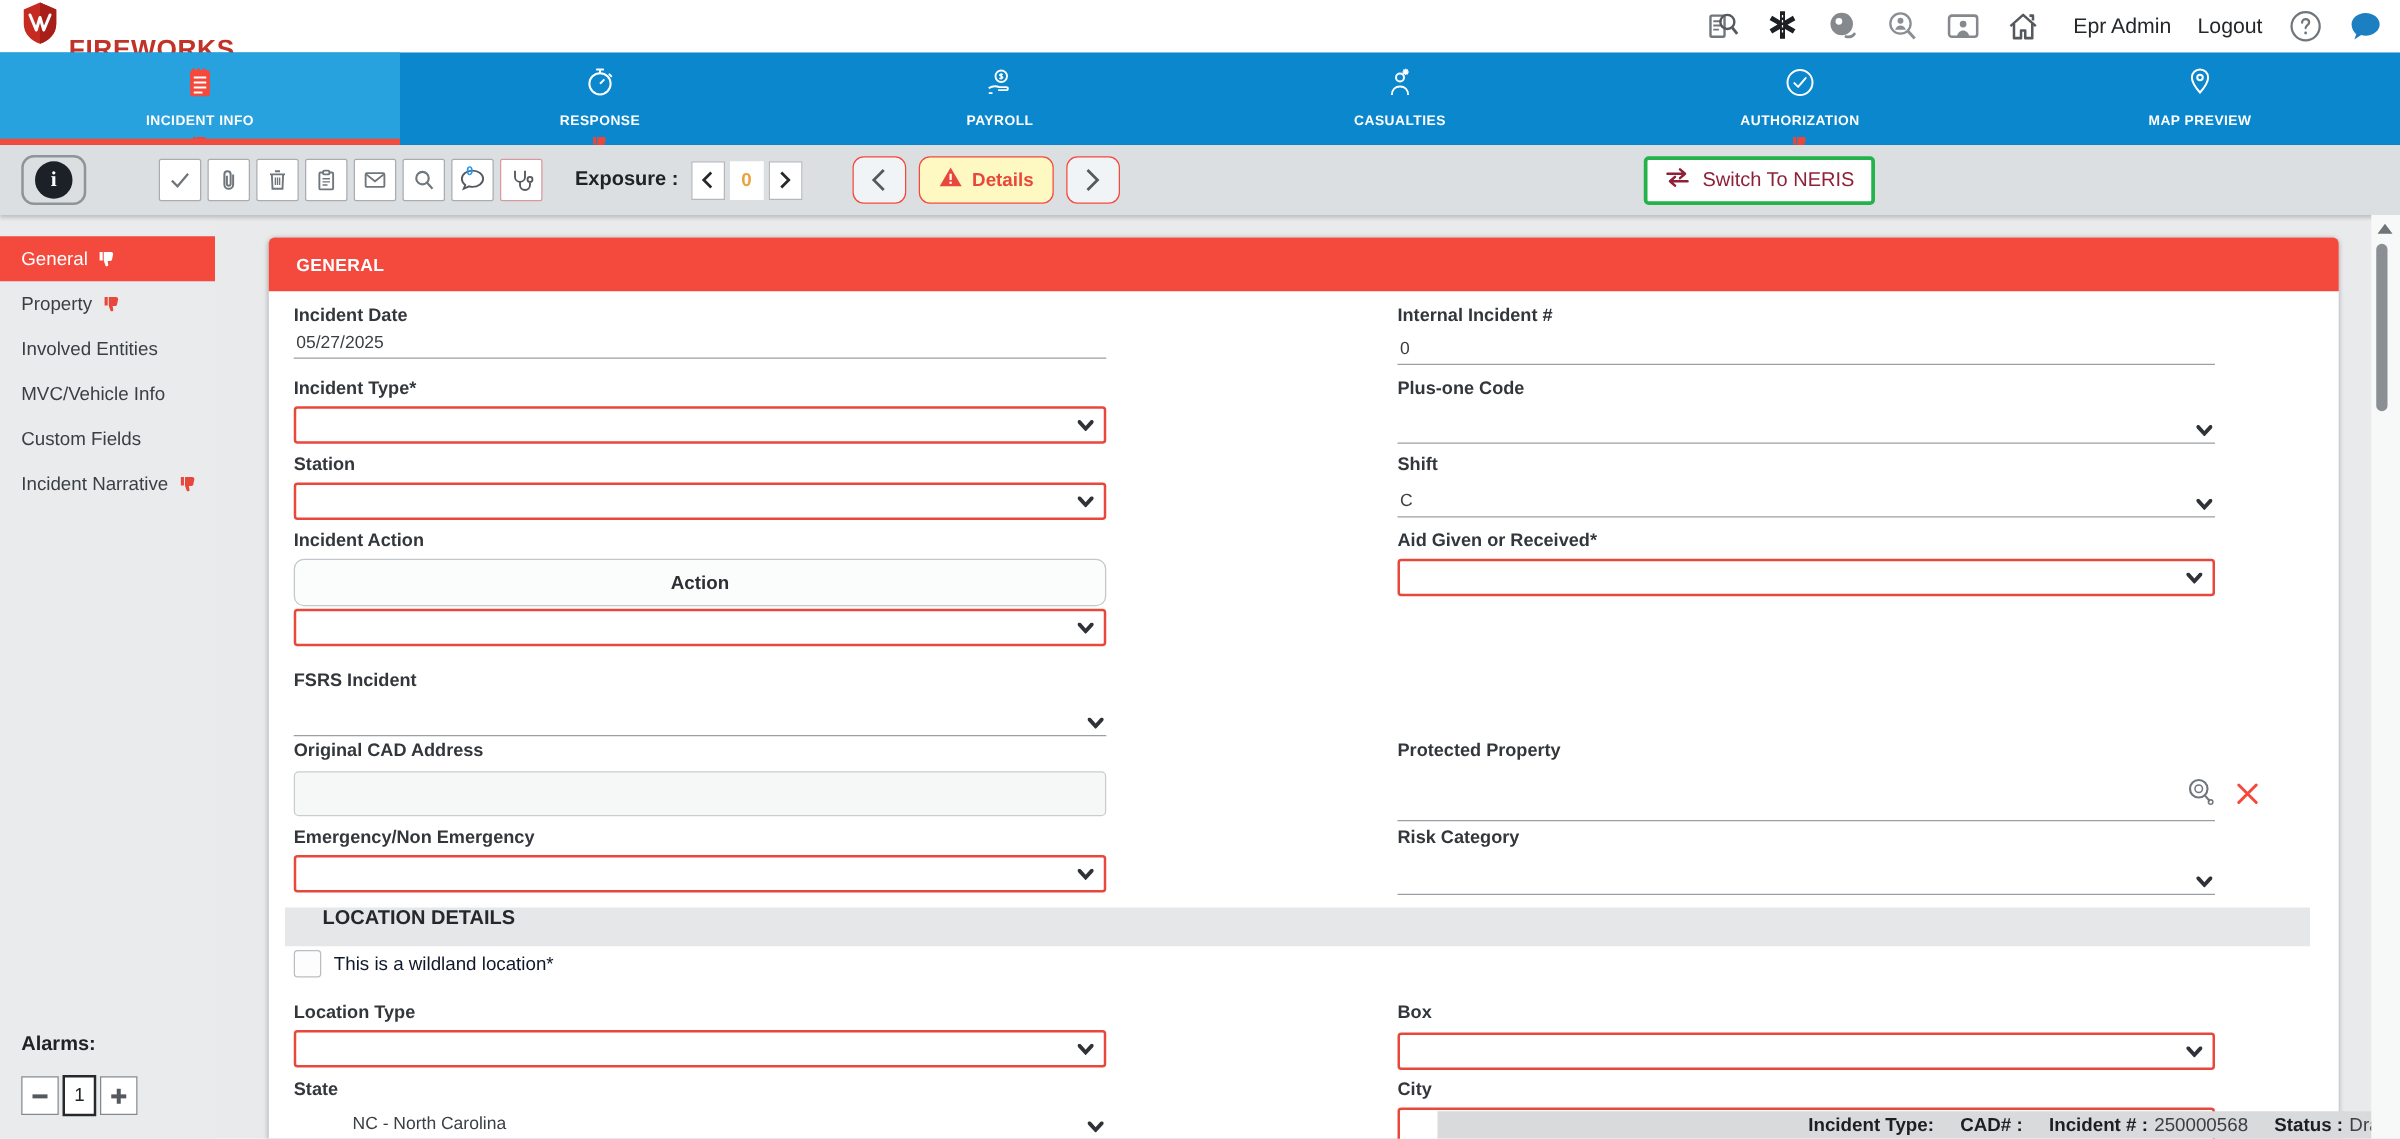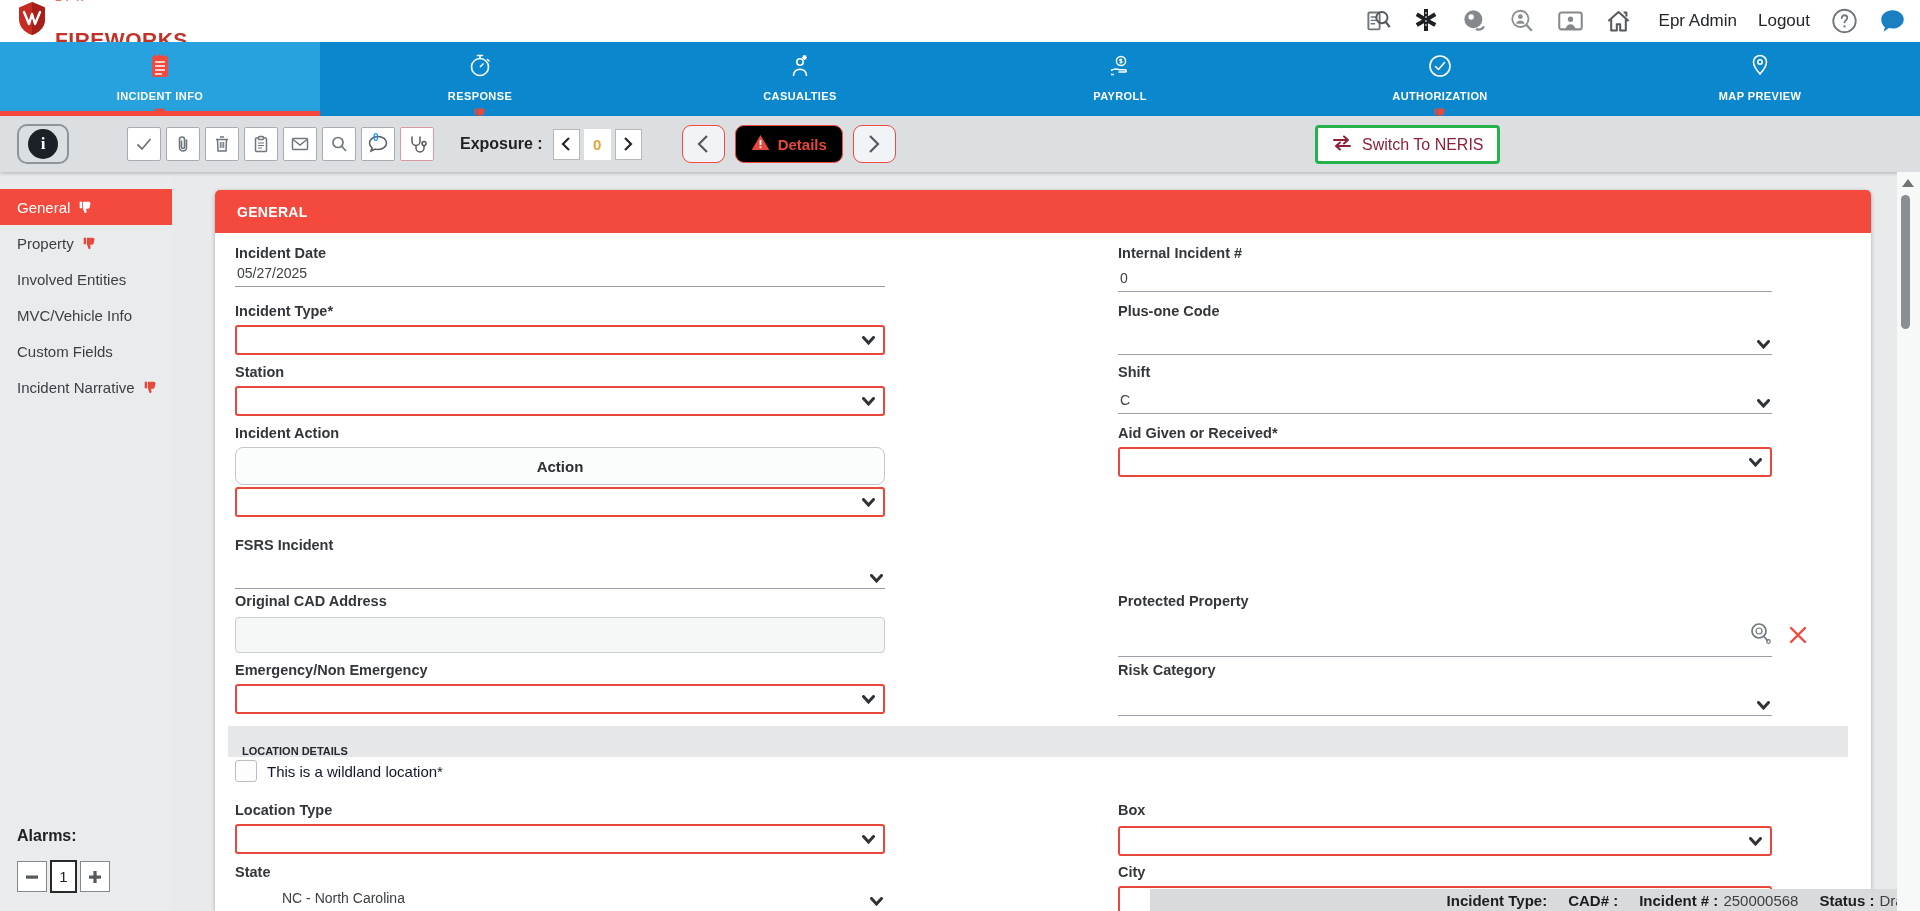--- a/index.html
+++ b/index.html
@@ -41,21 +41,21 @@
   .cmt-zero { position:absolute; top:4px; left:11px; font-size:10px; font-weight:700; color:#2196f3; }
   .exposure { margin-left:26px; display:flex; align-items:center; gap:4px; }
   .exposure-label { font-size:16px; font-weight:700; color:#202326; margin-right:6px; }
   .stepbtn { width:27px; height:31px; background:#fff; border:1px solid #b4b8bc; display:flex;
              align-items:center; justify-content:center; cursor:pointer; }
   .stepval { width:27px; height:31px; background:#fff; display:flex; align-items:center; justify-content:center;
              font-size:15px; font-weight:700; color:#e8a33d; }
   .navgrp { margin-left:40px; display:flex; gap:10px; align-items:center; }
   .navbtn { width:43px; height:38px; background:#f1f4f6; border:1px solid #f4493d; border-radius:9px;
             display:flex; align-items:center; justify-content:center; cursor:pointer; }
-  .details-btn { height:38px; padding:0 15px; background:#000000; border:1px solid #f4493d; border-radius:9px;
+  .details-btn { height:38px; padding:0 15px; background:#fef9c3; border:1px solid #f4493d; border-radius:9px;
                  display:flex; align-items:center; gap:8px; cursor:pointer; }
   .details-txt { color:#e8483b; font-size:15px; font-weight:700; }
   .neris-btn { position:absolute; left:1315px; top:9px; height:39px; padding:0 13px; background:#fff;
                border:3px solid #24b34b; border-radius:4px; display:flex; align-items:center; gap:9px; cursor:pointer; }
   .neris-txt { color:#8e2038; font-size:16px; }
   
   .sidebar { position:absolute; left:0; top:172px; width:172px; height:739px; background:#e9ebec; }
   .side-item { height:36px; display:flex; align-items:center; gap:8px; padding-left:17px;
                font-size:15px; color:#3a3f44; cursor:pointer; }
   .side-item:first-child { margin-top:17px; }
@@ -78,21 +78,21 @@
   .flabel { font-size:14.5px; font-weight:700; color:#33373b; }
   .ulrow { border-bottom:1px solid #9aa0a5; font-size:14px; color:#3c4044; display:flex; align-items:flex-end;
            padding:0 2px 5px 2px; position:relative; }
   .ulrow .chev { margin-left:auto; }
   .redsel { border:2px solid #e8483b; border-radius:3px; background:#fff; display:flex; align-items:center;
             justify-content:flex-end; padding-right:8px; cursor:pointer; }
   .grayinput { background:#f6f7f7; border:1px solid #c9cdd0; border-radius:4px; }
   .action-btn { border:1px solid #c3c7ca; border-radius:8px; background:#fbfcfc; font-size:15px; font-weight:700;
                 color:#2c3034; display:flex; align-items:center; justify-content:center; cursor:pointer; }
   .sec-bar { position:absolute; left:13px; width:1620px; height:31px; background:#e5e7e9; display:flex;
-             align-items:flex-end; padding-left:14px; font-size:11px; font-weight:700; color:#24282c; }
+             align-items:flex-start; padding-left:30px; font-size:16px; font-weight:700; color:#24282c; }
   .cbrow { position:absolute; display:flex; align-items:center; gap:10px; }
   .cbox { width:22px; height:22px; border:1px solid #b9bec2; border-radius:3px; background:#fdfdfd; cursor:pointer; }
   .cblabel { font-size:15px; color:#0f172a; }
   .pp-icons { position:absolute; right:0; bottom:6px; display:flex; align-items:center; gap:12px; }
   .pp-x { position:absolute; right:-36px; bottom:8px; cursor:pointer; }
   
   .statusbar { position:absolute; left:1150px; top:889px; width:770px; height:22px; background:#d8dadb;
                display:flex; align-items:center; justify-content:flex-end; gap:5px; padding-right:8px;
                font-size:15px; color:#3c4044; z-index:8; }
   .statusbar b { color:#1c1f22;margin-left:16px; }
@@ -206,38 +206,38 @@
     </span>
     <span class="tab-label">RESPONSE</span>
     <span class="tab-flag">
       <svg width="14" height="14" viewBox="0 0 18 18" fill="currentColor">
           <path d="M2 2h3v8H2z M6 2h7c1.1 0 2 .9 2 2l-1 4.8c-.2 1-.9 1.7-2 1.7h-2.3l.6 3.3c.2 1-.5 1.9-1.5 1.9-.5 0-.9-.3-1.1-.7L6 10.2z"></path>
         </svg>
     </span>
   </div>
   <div class="tab">
     <span>
-      <svg width="24" height="26" viewBox="0 0 24 26" fill="none" stroke="#fff" stroke-width="1.6">
-          <circle cx="12" cy="9" r="3.2"></circle>
-          <path d="M5.5 23c0-4.5 2.9-6.8 6.5-6.8s6.5 2.3 6.5 6.8"></path>
-          <path d="M16.5 2v5M14 4.5h5M14.7 2.7l3.6 3.6M18.3 2.7l-3.6 3.6" stroke-width="1.2"></path>
-        </svg>
-    </span>
-    <span class="tab-label">CASUALTIES</span>
-  </div>
-  <div class="tab">
-    <span>
       <svg width="26" height="26" viewBox="0 0 26 26" fill="none" stroke="#fff" stroke-width="1.5">
           <circle cx="14" cy="8" r="4.6"></circle>
           <path d="M14 5.5v5M12.6 9.4c.4.6 2.4.7 2.6-.4.2-1-2.6-.8-2.5-1.9.1-1 2-1 2.5-.3" stroke-width="1.1"></path>
           <path d="M4 17.5c3.5-2.2 5.5-2 8.5-.8h5.5c1.7 0 1.7 2.4 0 2.4h-6.5"></path>
           <path d="M4 21.5h3"></path>
         </svg>
     </span>
     <span class="tab-label">PAYROLL</span>
+  </div>
+  <div class="tab">
+    <span>
+      <svg width="24" height="26" viewBox="0 0 24 26" fill="none" stroke="#fff" stroke-width="1.6">
+          <circle cx="12" cy="9" r="3.2"></circle>
+          <path d="M5.5 23c0-4.5 2.9-6.8 6.5-6.8s6.5 2.3 6.5 6.8"></path>
+          <path d="M16.5 2v5M14 4.5h5M14.7 2.7l3.6 3.6M18.3 2.7l-3.6 3.6" stroke-width="1.2"></path>
+        </svg>
+    </span>
+    <span class="tab-label">CASUALTIES</span>
   </div>
   <div class="tab">
     <span>
       <svg width="26" height="26" viewBox="0 0 26 26" fill="none" stroke="#fff" stroke-width="1.6">
           <circle cx="13" cy="13" r="10"></circle>
           <path d="M8.5 13.5l3 3 6-7" stroke-linecap="round" stroke-linejoin="round"></path>
         </svg>
     </span>
     <span class="tab-label">AUTHORIZATION</span>
     <span class="tab-flag">

